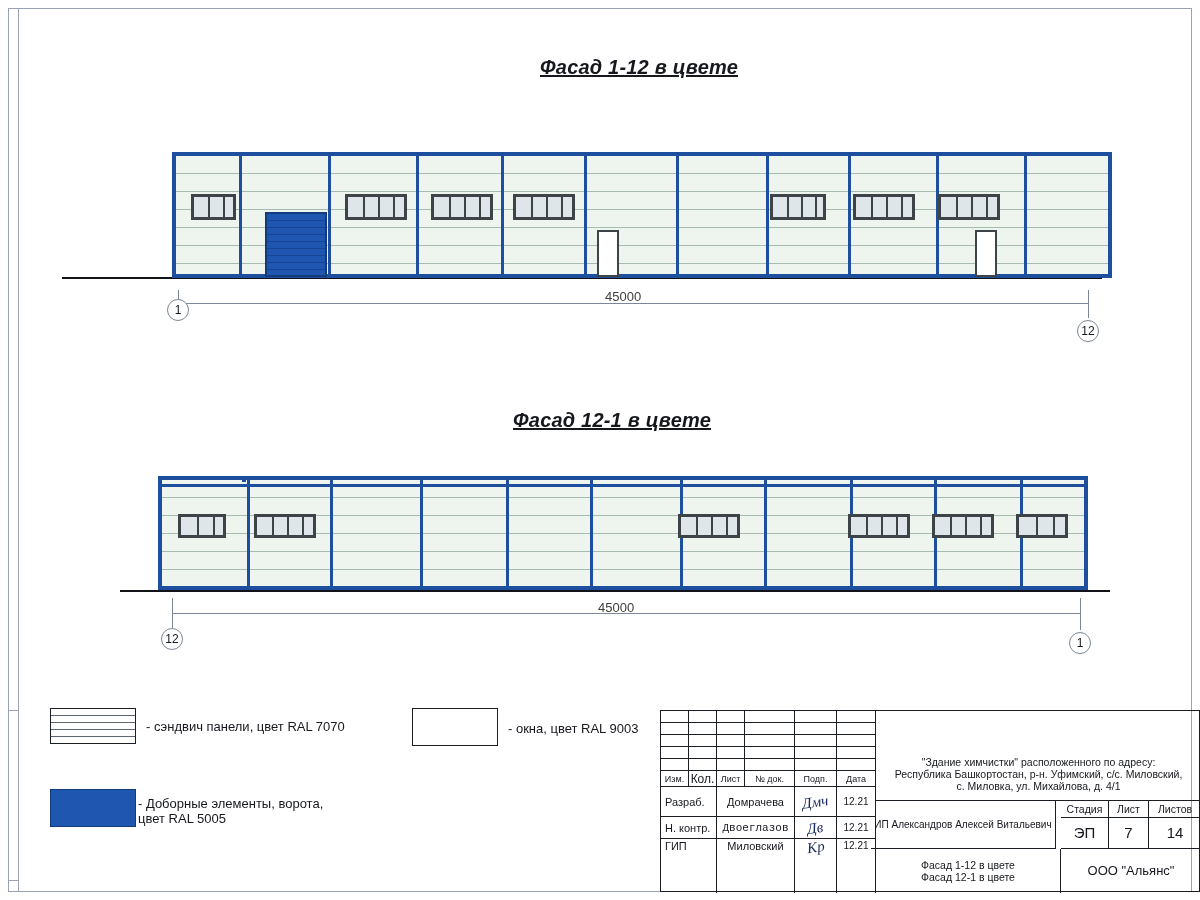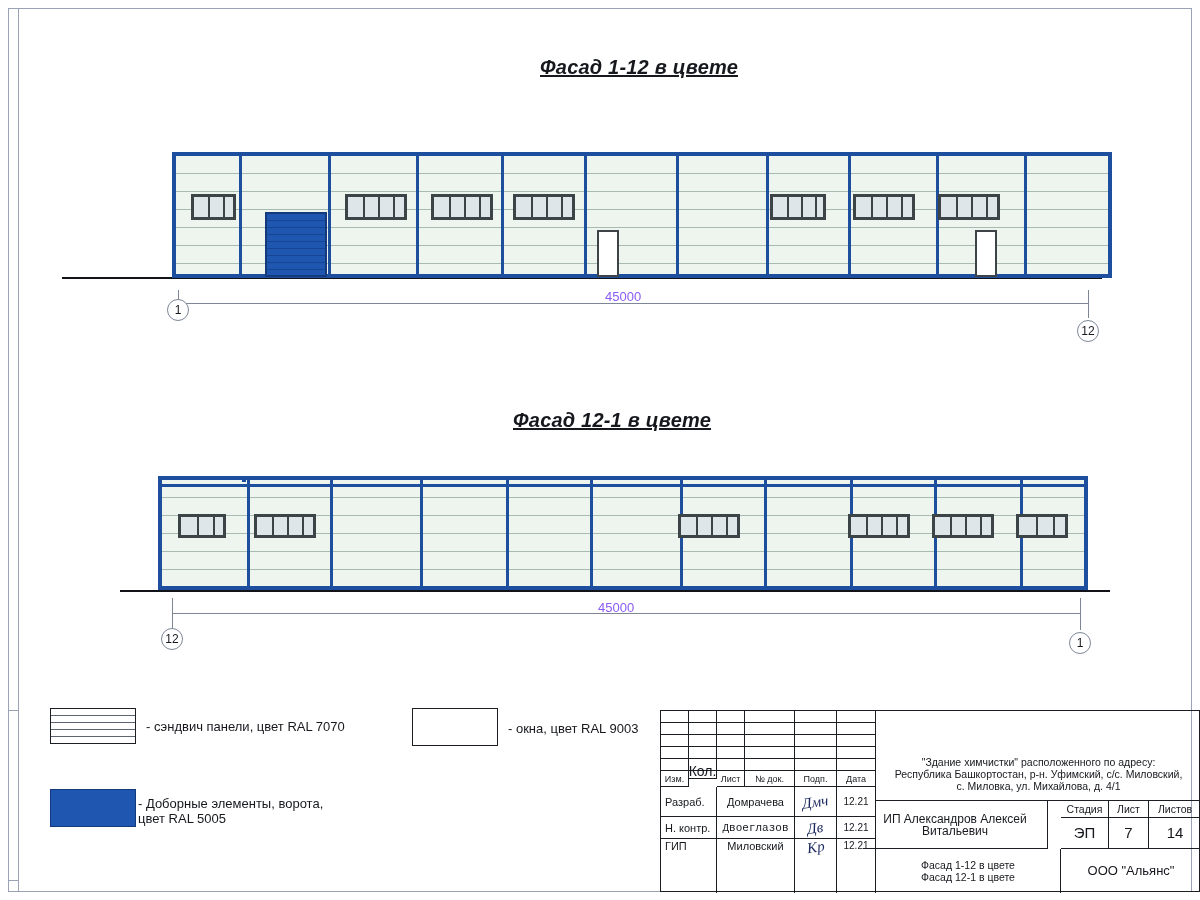--- a/index.html
+++ b/index.html
@@ -139,21 +139,21 @@
     background: #7d8795;
   }
   .dim-ext {
     position: absolute;
     width: 1px;
     background: #7d8795;
   }
   .dim-text {
     position: absolute;
     font-size: 13px;
-    color: #8b5cf6;
+    color: #404040;
   }
   .axis-bubble {
     position: absolute;
     width: 22px;
     height: 22px;
     border: 1px solid #7d8795;
     border-radius: 50%;
     box-sizing: border-box;
     font-size: 12px;
     color: #16181d;
@@ -411,21 +411,21 @@
   <div class="cell" style="left:176px; top:36px; width:39px; height:12px;"></div>
 
   <div class="cell" style="left:0;   top:48px;  width:28px; height:12px;"></div>
   <div class="cell" style="left:28px; top:48px; width:28px; height:12px;"></div>
   <div class="cell" style="left:56px; top:48px; width:28px; height:12px;"></div>
   <div class="cell" style="left:84px; top:48px; width:50px; height:12px;"></div>
   <div class="cell" style="left:134px; top:48px; width:42px; height:12px;"></div>
   <div class="cell" style="left:176px; top:48px; width:39px; height:12px;"></div>
 
   <div class="cell" style="left:0;    top:60px; width:28px; height:16px; font-size:9px;">Изм.</div>
-  <div class="cell" style="left:28px; top:52px; width:28px; height:16px; font-size:14px;">Кол.</div>
+  <div class="cell" style="left:28px; top:60px; width:28px; height:16px; font-size:12px;">Кол.</div>
   <div class="cell" style="left:56px; top:60px; width:28px; height:16px; font-size:9px;">Лист</div>
   <div class="cell" style="left:84px; top:60px; width:50px; height:16px; font-size:9px;">№ док.</div>
   <div class="cell" style="left:134px; top:60px; width:42px; height:16px; font-size:9px;">Подп.</div>
   <div class="cell" style="left:176px; top:60px; width:39px; height:16px; font-size:9px;">Дата</div>
 
   <div class="cell left" style="left:0;   top:76px; width:56px; height:30px; padding-left:4px;">Разраб.</div>
   <div class="cell" style="left:56px; top:76px; width:78px; height:30px;">Домрачева</div>
   <div class="cell" style="left:134px; top:76px; width:42px; height:30px;">
       <span class="stamp-sig">Дмч</span>
     </div>
@@ -443,21 +443,21 @@
   <div class="cell nbb" style="left:134px; top:128px; width:42px; height:54px; align-items:flex-start; padding-top:2px;">
       <span class="stamp-sig">Кр</span>
     </div>
   <div class="cell nbb" style="left:176px; top:128px; width:39px; height:54px; font-size:10px; align-items:flex-start; padding-top:1px;">12.21</div>
 
 
   <div class="cell" style="left:215px; top:36px; width:325px; height:54px; font-size:10.5px; white-space:pre-line; border-right:none;">"Здание химчистки" расположенного по адресу:
 Республика Башкортостан, р-н. Уфимский, с/с. Миловский,
 с. Миловка, ул. Михайлова, д. 4/1</div>
 
-  <div class="cell" style="left:202px; top:90px; width:185px; height:48px; font-size:12px;">ИП Александров Алексей Витальевич</div>
+  <div class="cell" style="left:210px; top:90px; width:185px; height:48px; font-size:10px;">ИП Александров Алексей Витальевич</div>
 
   <div class="cell" style="left:400px; top:90px; width:48px; height:17px; font-size:10.5px;">Стадия</div>
   <div class="cell" style="left:448px; top:90px; width:40px; height:17px; font-size:10.5px;">Лист</div>
   <div class="cell" style="left:488px; top:90px; width:52px; height:17px; font-size:10.5px; border-right:none;">Листов</div>
 
   <div class="cell big" style="left:400px; top:107px; width:48px; height:31px;">ЭП</div>
   <div class="cell big" style="left:448px; top:107px; width:40px; height:31px;">7</div>
   <div class="cell big" style="left:488px; top:107px; width:52px; height:31px; border-right:none;">14</div>
 
   <div class="cell nbb" style="left:215px; top:138px; width:185px; height:44px; font-size:10.5px; white-space:pre-line;">Фасад 1-12 в цвете

